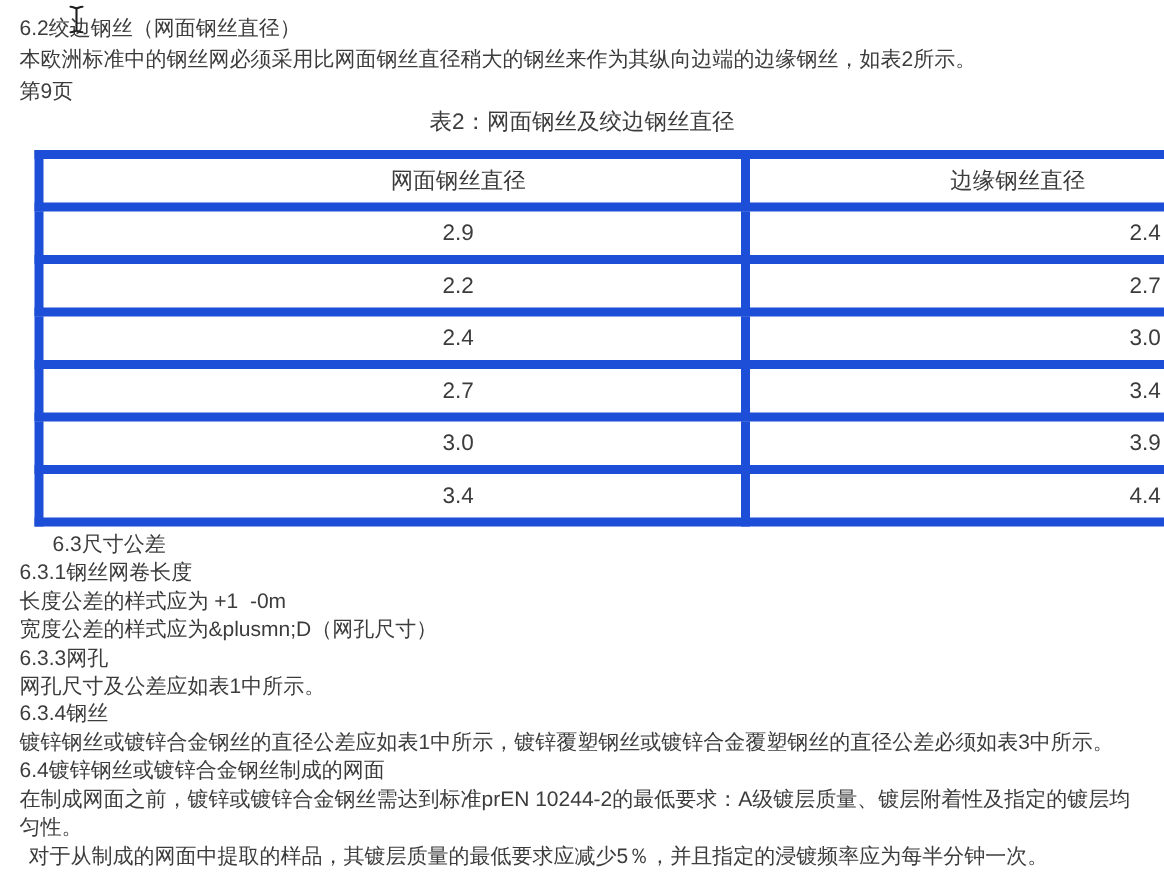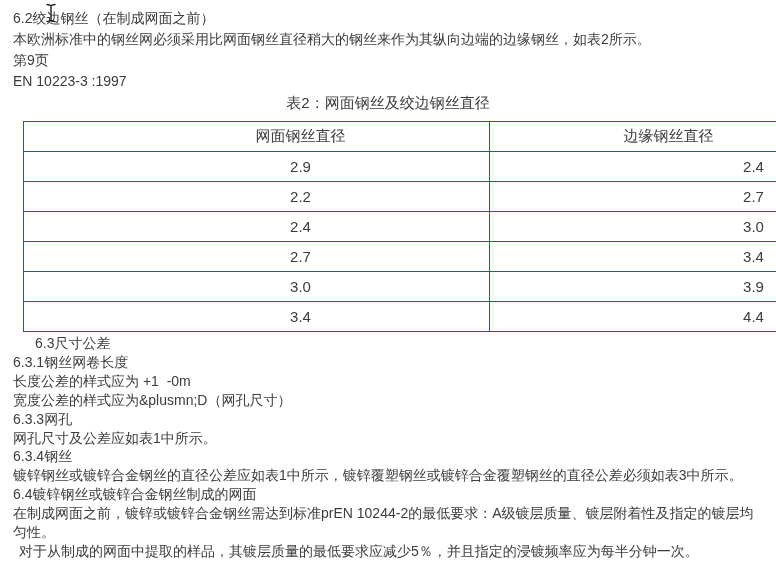--- a/index.html
+++ b/index.html
@@ -31,21 +31,21 @@
     font-size: 15px !important;
   }
   table.wire-table {
     border-collapse: collapse;
     margin: 8px 0 0 10px;
     width: 734px;
     table-layout: fixed;
   }
   table.wire-table th,
   table.wire-table td {
-    border: 1px solid #1d4ed8;
+    border: 6px solid #1d4ed8;
     height: 29px;
     padding: 0;
     font-size: 15px;
     font-weight: normal;
     text-align: center;
     vertical-align: middle;
     color: #3c3c3c;
   }
   table.wire-table .c1 { width: 377px; }
   table.wire-table .c2 { width: 357px; }
@@ -70,24 +70,23 @@
     width: 12px;
     height: 20px;
     pointer-events: none;
   }
 </style>
 </head>
 <body>
 
 <div class="doc">
 
-  <p>6.2绞边钢丝（在制成网面之前）</p>
+  <p>6.2绞边钢丝（网面钢丝直径）</p>
   <p>本欧洲标准中的钢丝网必须采用比网面钢丝直径稍大的钢丝来作为其纵向边端的边缘钢丝，如表2所示。</p>
   <p>第9页</p>
-  <p>EN 10223-3 :1997</p>
   <p class="tbl-title">表2：网面钢丝及绞边钢丝直径</p>
 
   <table class="wire-table">
     <thead>
       <tr>
         <th class="c1">网面钢丝直径</th>
         <th class="c2">边缘钢丝直径</th>
       </tr>
     </thead>
     <tbody>

